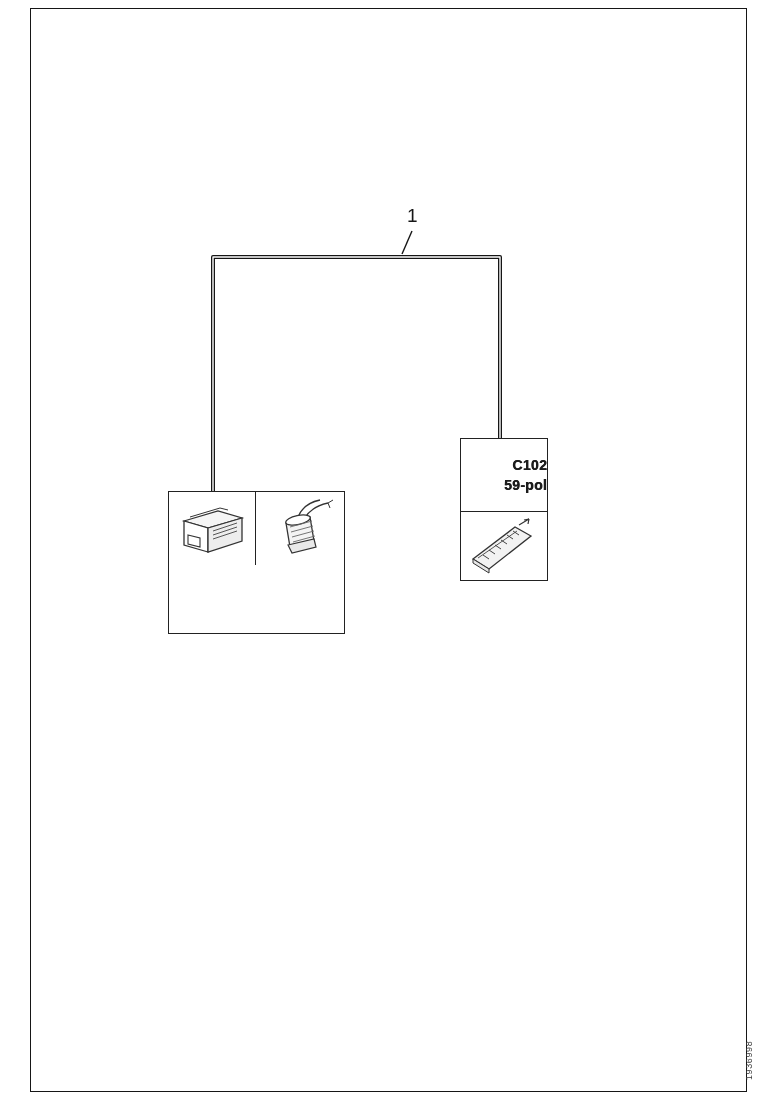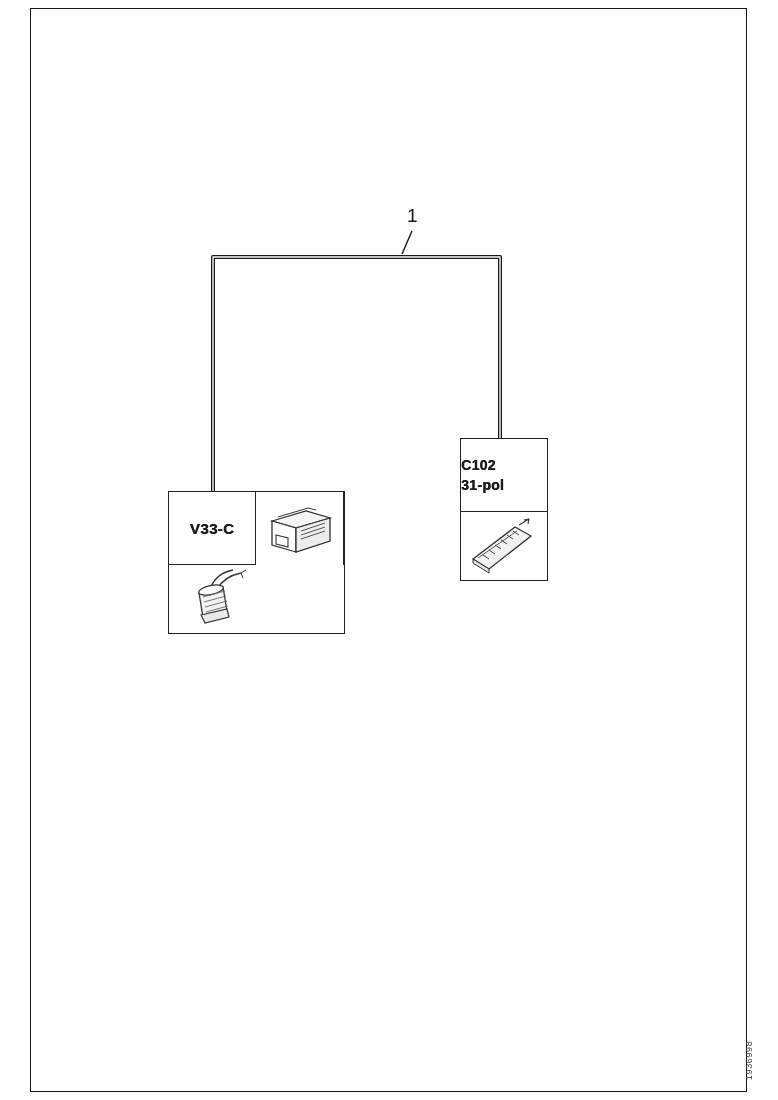--- a/index.html
+++ b/index.html
@@ -78,21 +78,21 @@
     background: #ffffff;
     display: flex;
     flex-direction: column;
     box-sizing: border-box;
   }
   .conn-box .txt {
     height: 73px;
     border-bottom: 1.3px solid #222222;
     display: flex;
     flex-direction: column;
-    align-items: flex-start;
+    align-items: flex-end;
     justify-content: center;
     gap: 4px;
     box-sizing: border-box;
   }
   .conn-line {
     font-size: 14px;
     font-weight: 600;
     letter-spacing: .3px;
     text-shadow: .5px 0 0 currentColor;
     color: #1c1c1c;
@@ -125,23 +125,20 @@
 
   <svg class="harness-svg" viewBox="0 0 778 1100">
     <polyline points="213,492 213,257 500,257 500,439" fill="none" stroke="#161616" stroke-width="4" stroke-linejoin="round"></polyline>
     <polyline points="213,492 213,257 500,257 500,439" fill="none" stroke="#ffffff" stroke-width="1.4" stroke-linejoin="round"></polyline>
     <line x1="402" y1="254" x2="412" y2="231" stroke="#161616" stroke-width="1.4"></line>
   </svg>
 
   <div class="callout-label">1</div>
 
   <div class="comp-table">
-    <div class="cell tl">
-      <span class="comp-label">V33-C</span>
-    </div>
     <div class="cell bl">
       <svg class="icon" width="84" height="64" viewBox="0 0 84 64">
         <path d="M14,24 L48,14 L72,21 L38,31 Z" fill="#f5f5f5" stroke="#333" stroke-width="1.3"></path>
         <path d="M14,24 L38,31 L38,55 L14,48 Z" fill="#ffffff" stroke="#333" stroke-width="1.3"></path>
         <path d="M38,31 L72,21 L72,44 L38,55 Z" fill="#ededed" stroke="#333" stroke-width="1.3"></path>
         <path d="M43,34 L67,26" stroke="#555" stroke-width="1" fill="none"></path>
         <path d="M43,38 L67,30" stroke="#555" stroke-width="1" fill="none"></path>
         <path d="M43,42 L67,34" stroke="#555" stroke-width="1" fill="none"></path>
         <path d="M18,38 L30,41 L30,50 L18,47 Z" fill="#ffffff" stroke="#333" stroke-width="1.1"></path>
         <path d="M20,20 L50,11 L58,13" fill="none" stroke="#333" stroke-width="1"></path>
@@ -156,21 +153,21 @@
         <ellipse cx="40" cy="23" rx="12.5" ry="4.5" transform="rotate(-12 40 23)" fill="#ffffff" stroke="#333" stroke-width="1.2"></ellipse>
         <path d="M32,30 L54,24 M33,35 L55,29 M34,40 L56,34 M35,45 L57,39" fill="none" stroke="#666" stroke-width="0.9"></path>
         <path d="M30,48 L56,42 L58,50 L34,56 Z" fill="#e9e9e9" stroke="#333" stroke-width="1.2"></path>
       </svg>
     </div>
   </div>
 
   <div class="conn-box">
     <div class="txt">
       <span class="conn-line">C102</span>
-      <span class="conn-line">31-pol</span>
+      <span class="conn-line">59-pol</span>
     </div>
     <div class="img">
       <svg class="icon" width="82" height="62" viewBox="0 0 82 62">
         <path d="M10,44 L52,12 L68,21 L26,54 Z" fill="#f2f2f2" stroke="#333" stroke-width="1.3"></path>
         <path d="M15,43 L54,16" fill="none" stroke="#555" stroke-width="1"></path>
         <path d="M20,40 L26,44 M26,35 L32,39 M32,30 L38,34 M38,25 L44,29 M44,20 L50,24 M50,16 L56,20" fill="none" stroke="#444" stroke-width="1"></path>
         <path d="M56,10 L66,4 M66,4 L61,5 M66,4 L65,9" fill="none" stroke="#333" stroke-width="1.2"></path>
         <path d="M10,44 L26,54 L26,58 L10,48 Z" fill="#e6e6e6" stroke="#333" stroke-width="1"></path>
       </svg>
     </div>

